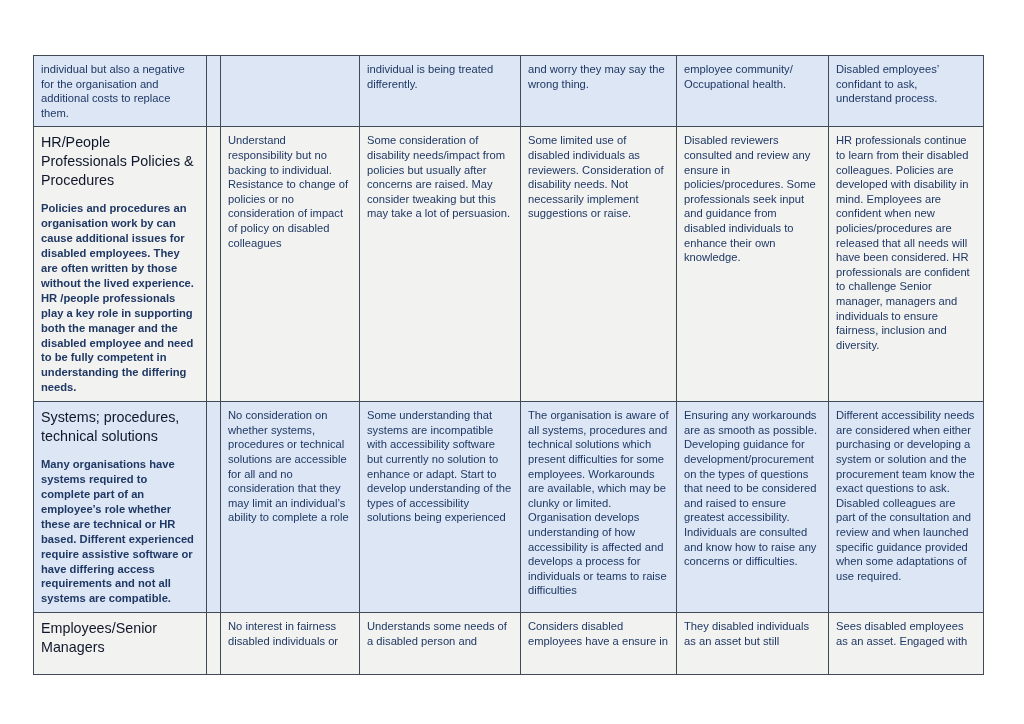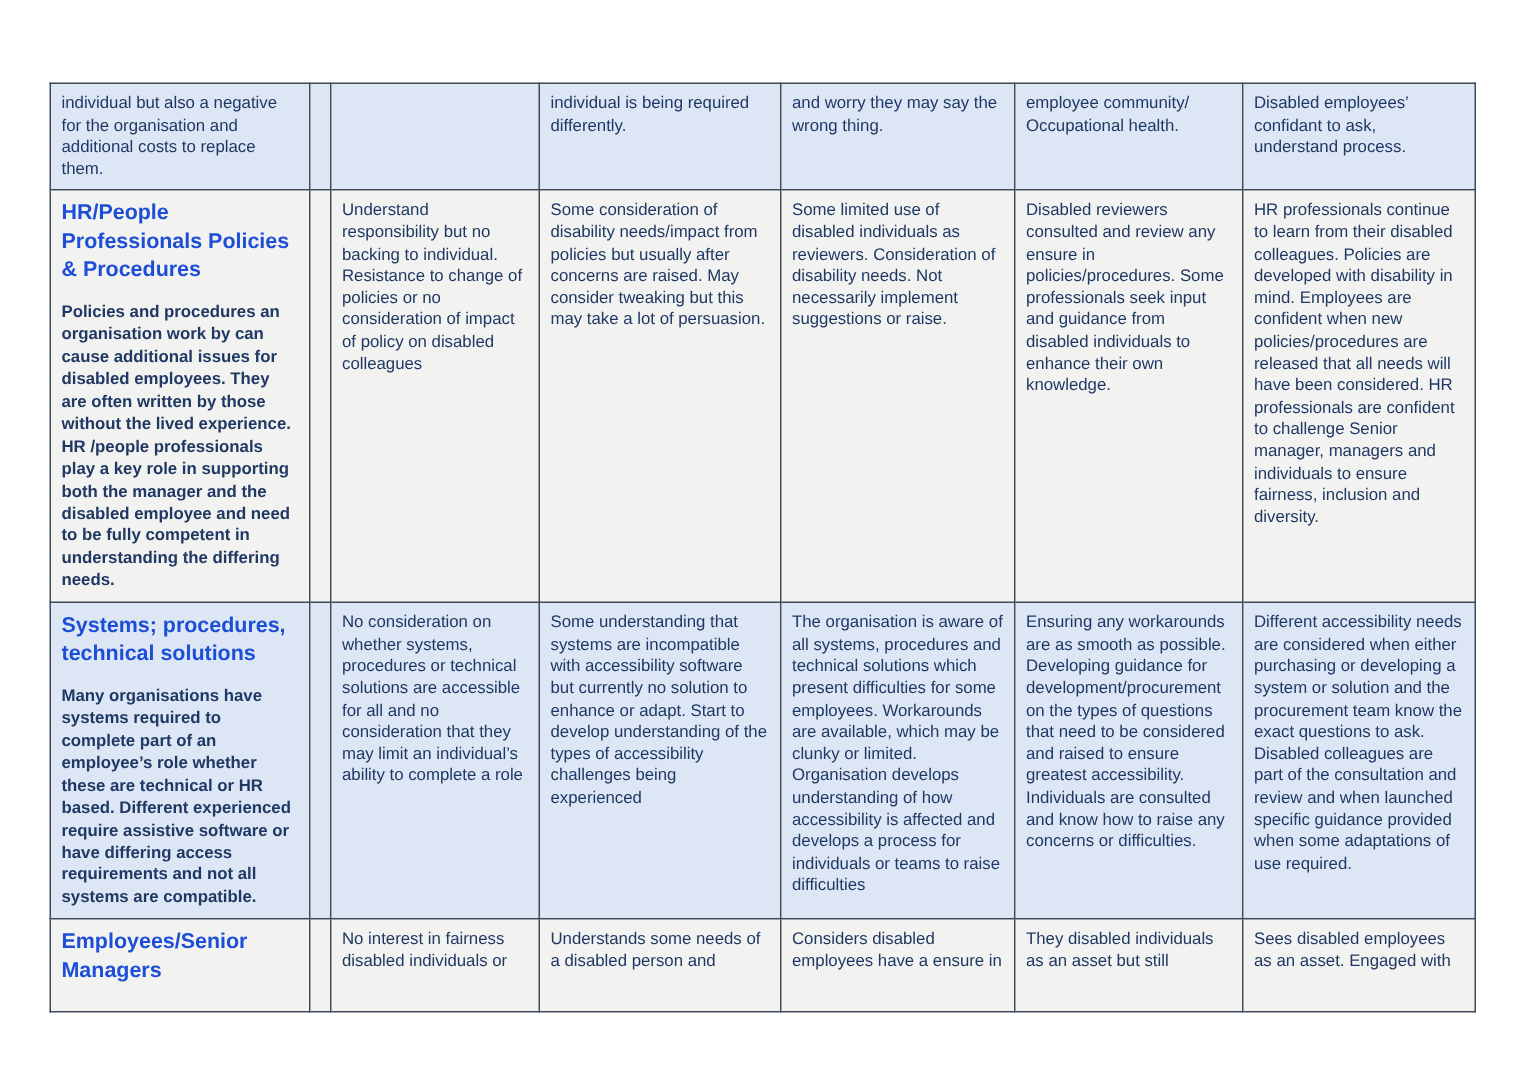--- a/index.html
+++ b/index.html
@@ -52,24 +52,24 @@
   col.c-lvl1     { width: 139px; }
   col.c-lvl2     { width: 161px; }
   col.c-lvl3     { width: 156px; }
   col.c-lvl4     { width: 152px; }
   col.c-lvl5     { width: 155px; }
 
   td.title-cell  { padding-top: 8px; }
   td.narrow-cell { padding: 0; }
 
   .row-heading {
-    font-weight: bold;
+    font-weight: normal;
     font-size: 14.3px;
     line-height: 19px;
-    color: #1d4ed8;
+    color: #0f172a;
     margin: 0 0 11px 0;
     display: block;
   }
   .row-desc {
     display: block;
     font-size: 11.2px;
     line-height: 14.9px;
     font-weight: bold;
     color: #1f3864;
     white-space: pre-line;
@@ -105,21 +105,21 @@
         <td class="title-cell">
           <span class="cell-text">individual but also a negative for the organisation and additional costs to replace them.</span>
         </td>
         <td class="narrow-cell">
           <span class="cell-text"></span>
         </td>
         <td>
           <span class="cell-text"></span>
         </td>
         <td>
-          <span class="cell-text">individual is being required differently.</span>
+          <span class="cell-text">individual is being treated differently.</span>
         </td>
         <td>
           <span class="cell-text">and worry they may say the wrong thing.</span>
         </td>
         <td>
           <span class="cell-text">employee community/ Occupational health.</span>
         </td>
         <td>
           <span class="cell-text">Disabled employees’ confidant to ask, understand process.</span>
         </td>
@@ -156,21 +156,21 @@
           <span class="row-heading">Systems; procedures, technical solutions</span>
           <span class="row-desc">Many organisations have systems required to complete part of an employee’s role whether these are technical or HR based. Different experienced require assistive software or have differing access requirements and not all systems are compatible.</span>
         </td>
         <td class="narrow-cell">
           <span class="cell-text"></span>
         </td>
         <td>
           <span class="cell-text">No consideration on whether systems, procedures or technical solutions are accessible for all and no consideration that they may limit an individual’s ability to complete a role</span>
         </td>
         <td>
-          <span class="cell-text">Some understanding that systems are incompatible with accessibility software but currently no solution to enhance or adapt. Start to develop understanding of the types of accessibility challenges being experienced</span>
+          <span class="cell-text">Some understanding that systems are incompatible with accessibility software but currently no solution to enhance or adapt. Start to develop understanding of the types of accessibility solutions being experienced</span>
         </td>
         <td>
           <span class="cell-text">The organisation is aware of all systems, procedures and technical solutions which present difficulties for some employees. Workarounds are available, which may be clunky or limited. Organisation develops understanding of how accessibility is affected and develops a process for individuals or teams to raise difficulties</span>
         </td>
         <td>
           <span class="cell-text">Ensuring any workarounds are as smooth as possible. Developing guidance for development/procurement on the types of questions that need to be considered and raised to ensure greatest accessibility. Individuals are consulted and know how to raise any concerns or difficulties.</span>
         </td>
         <td>
           <span class="cell-text">Different accessibility needs are considered when either purchasing or developing a system or solution and the procurement team know the exact questions to ask. Disabled colleagues are part of the consultation and review and when launched specific guidance provided when some adaptations of use required.</span>
         </td>

